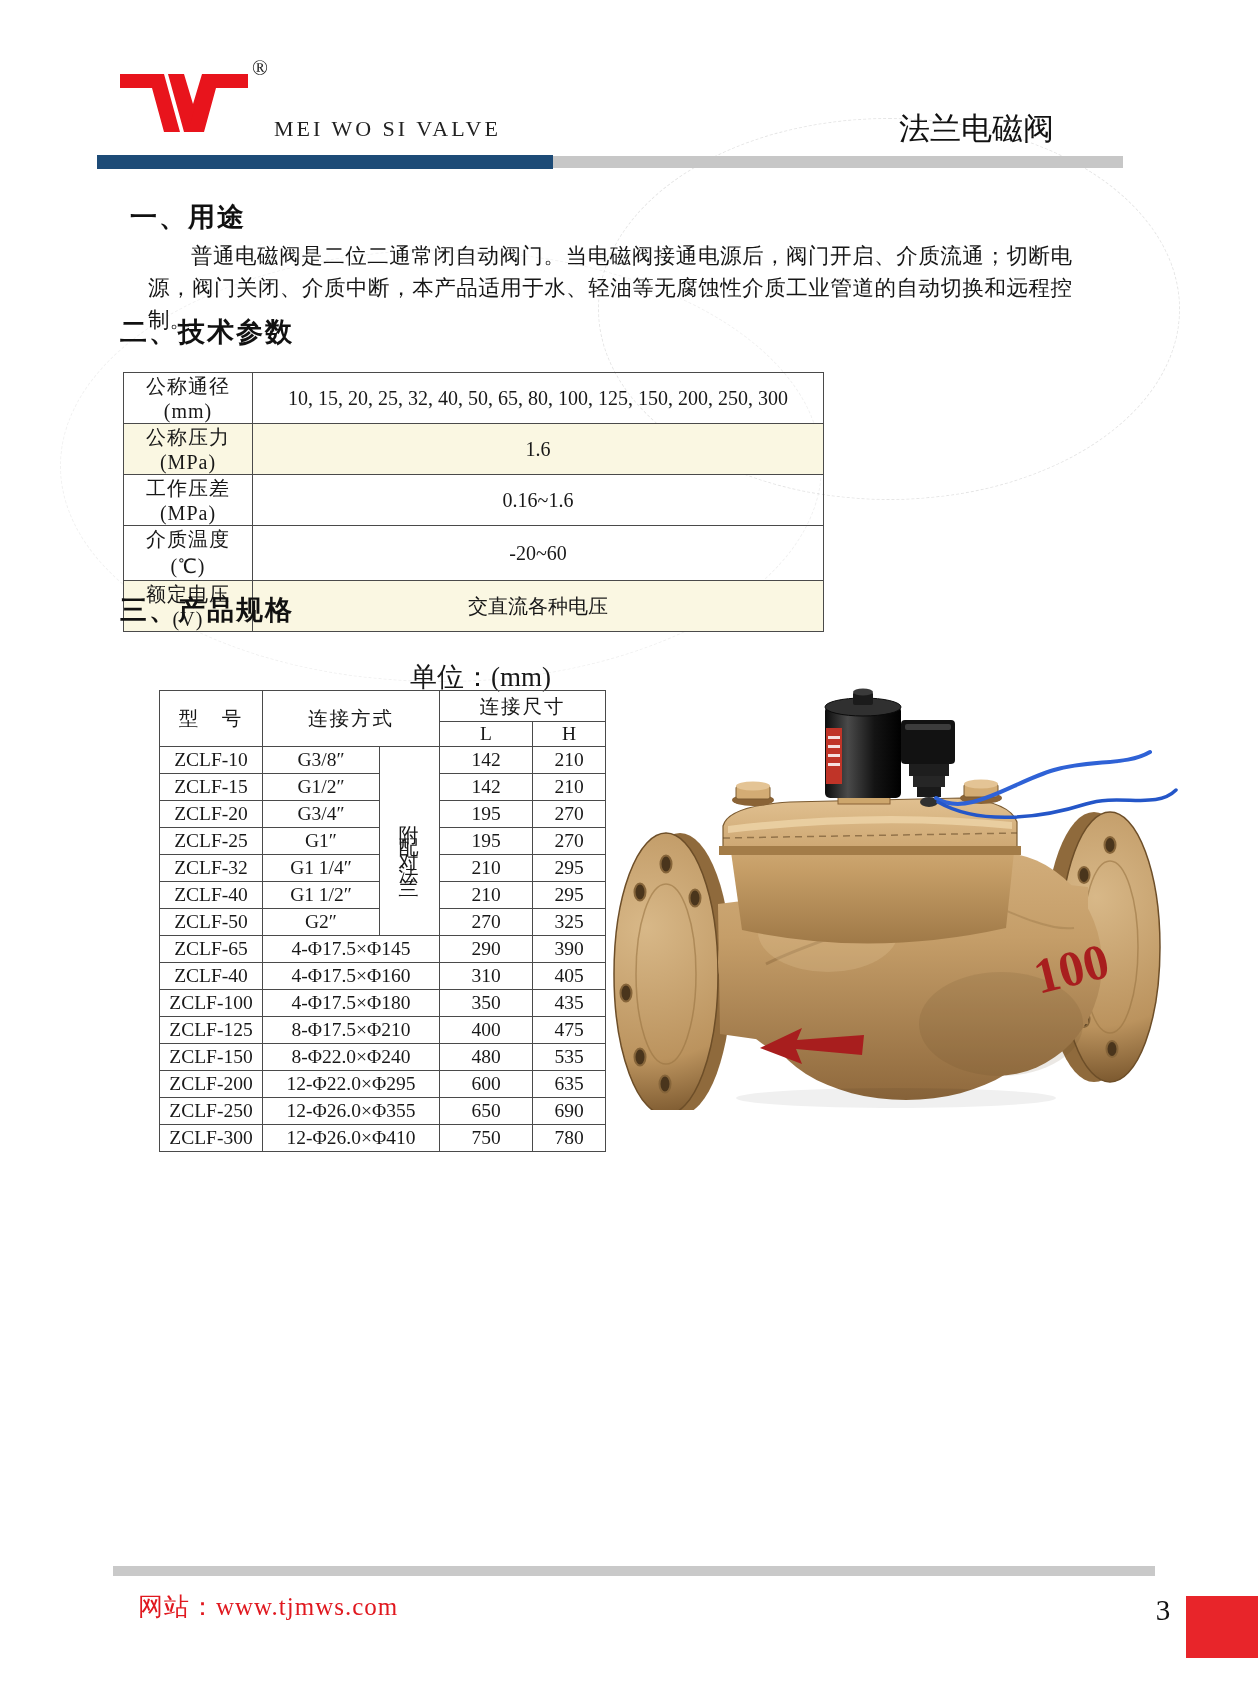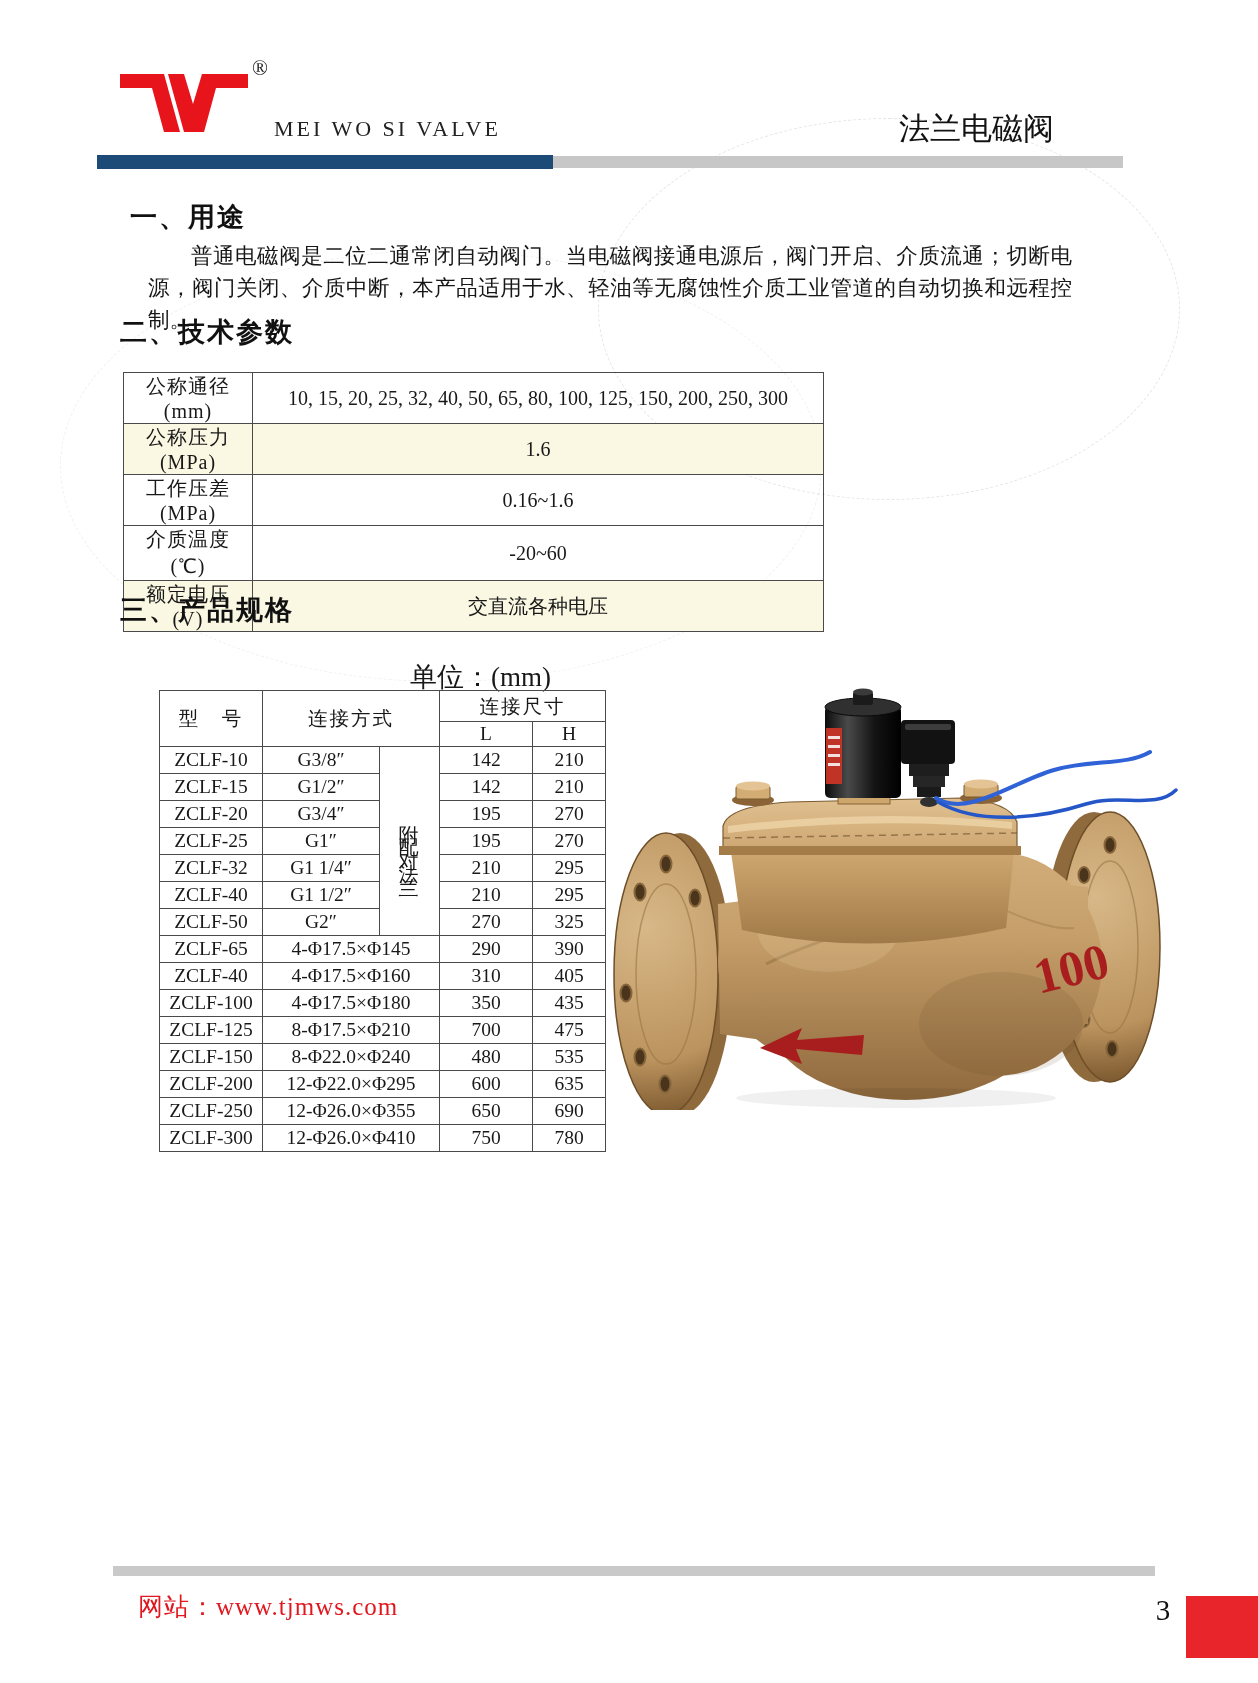--- a/index.html
+++ b/index.html
@@ -190,21 +190,21 @@
       </tr>
       <tr>
         <td>ZCLF-100</td>
         <td colspan="2">4-Φ17.5×Φ180</td>
         <td>350</td>
         <td>435</td>
       </tr>
       <tr>
         <td>ZCLF-125</td>
         <td colspan="2">8-Φ17.5×Φ210</td>
-        <td>700</td>
+        <td>400</td>
         <td>475</td>
       </tr>
       <tr>
         <td>ZCLF-150</td>
         <td colspan="2">8-Φ22.0×Φ240</td>
         <td>480</td>
         <td>535</td>
       </tr>
       <tr>
         <td>ZCLF-200</td>

